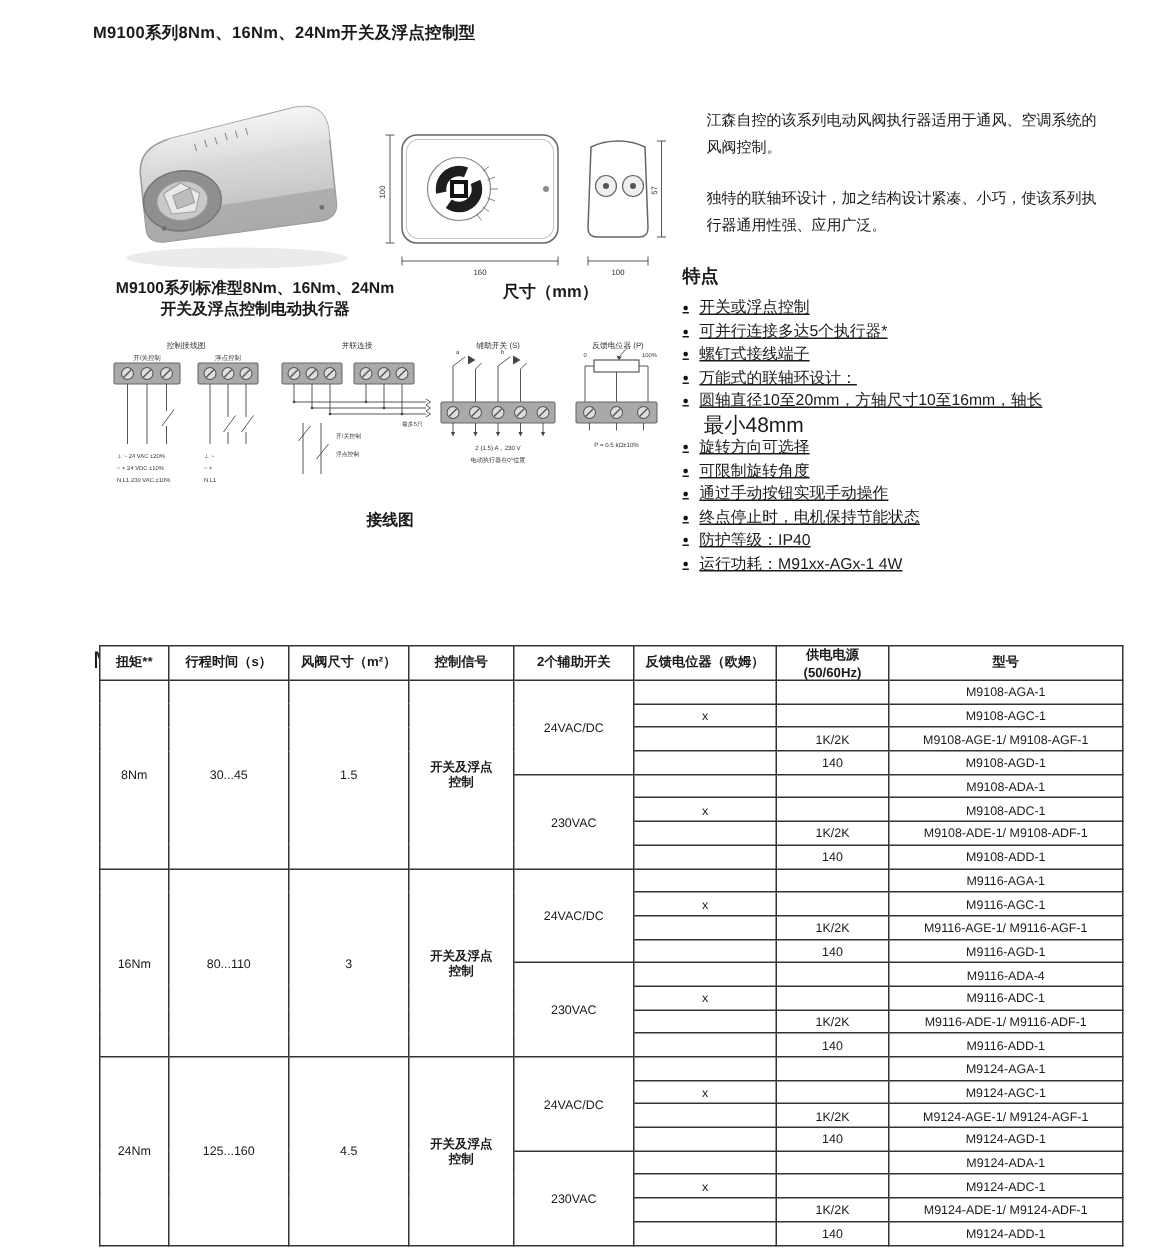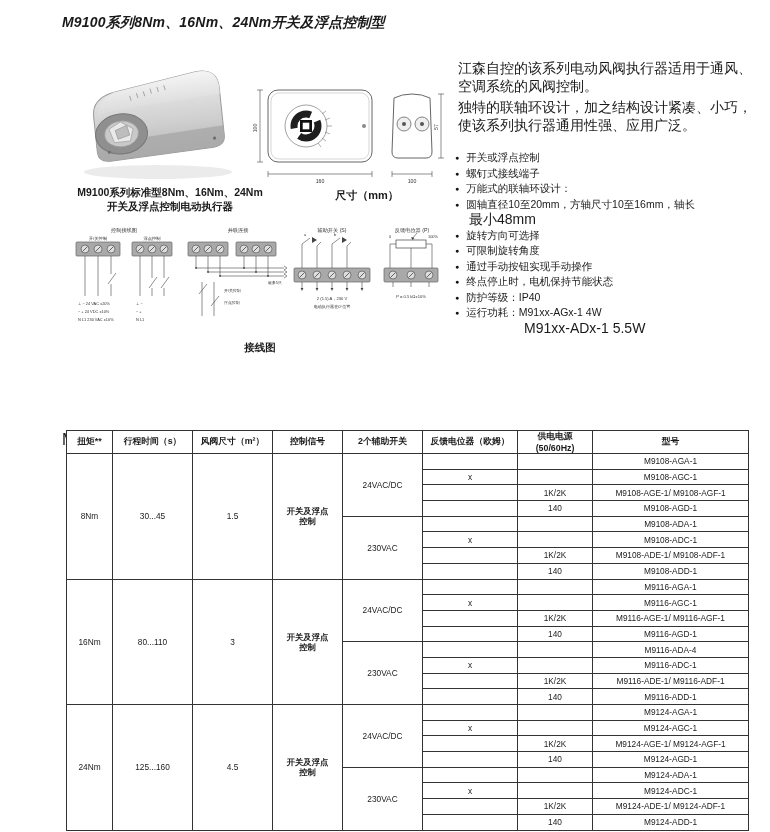--- a/index.html
+++ b/index.html
@@ -2,28 +2,28 @@
 <html><head>
 <meta charset="utf-8">
 <style>
   html,body{margin:0;padding:0;}
   body{
     width:770px;height:832px;position:relative;background:#ffffff;
     font-family:"Liberation Sans","DejaVu Sans",sans-serif;color:#1a1a1a;overflow:hidden;
   }
   .abs{position:absolute;}
   
-  .doc-title{left:62px;top:14px;font-size:14px;font-weight:bold;letter-spacing:.2px;font-style:italic;}
+  .doc-title{left:62px;top:14px;font-size:11px;font-weight:bold;letter-spacing:.2px;}
   .caption{font-weight:bold;font-size:10.5px;text-align:center;line-height:14px;}
   .sec-head{font-size:12px;font-weight:bold;margin:0 0 5px 0;}
   
   .right-col{left:455px;top:56px;width:300px;}
-  .para{font-size:14px;line-height:18px;margin:3px;}
+  .para{font-size:10px;line-height:18px;margin:16px;}
   .features-wrap{margin-top:16px;}
-  .feat{display:flex;align-items:flex-start;font-size:10.5px;line-height:15.5px;}
+  .feat{display:flex;align-items:flex-start;font-size:10.5px;line-height:15.5px;text-decoration:underline;}
   .feat .bullet{font-size:7px;line-height:15.5px;margin-right:7px;color:#111;}
   .ftext{flex:1;}
   .fcont{font-size:14px;line-height:15.5px;margin-left:14px;}
   .fcont.deep{margin-left:69px;}
   
   .table-title{left:62px;top:410px;font-size:16px;font-weight:normal;margin-top:20px;}
   table.spec{border-collapse:collapse;table-layout:fixed;width:682px;border:1.8px solid #222;background:#fff;}
   table.spec th{border:1px solid #333;font-size:8.8px;font-weight:bold;height:20px;padding:0 1px;text-align:center;}
   table.spec td{border:1px solid #333;font-size:8.3px;height:14.7px;padding:0 1px;text-align:center;vertical-align:middle;white-space:nowrap;overflow:hidden;}
   tr.sec-start>td{border-top:1.9px solid #222;}
@@ -271,27 +271,32 @@
     <text class="wc" x="339" y="74">P = 0.5 kΩ±10%</text>
   </svg>
 </div>
 
 <div class="abs caption" style="left:180px;top:340px;width:160px;font-size:10.5px;">接线图</div>
 
 <div class="abs right-col">
   <p class="para">江森自控的该系列电动风阀执行器适用于通风、空调系统的风阀控制。</p>
   <p class="para">独特的联轴环设计，加之结构设计紧凑、小巧，使该系列执行器通用性强、应用广泛。</p>
   <div class="features-wrap">
+    <div class="sec-head">特点</div>
     <div>
         <div class="feat">
           <span class="bullet">●</span>
           <span class="ftext">开关或浮点控制</span>
         </div>
         <div class="feat">
           <span class="bullet">●</span>
+          <span class="ftext">可并行连接多达5个执行器*</span>
+        </div>
+        <div class="feat">
+          <span class="bullet">●</span>
           <span class="ftext">螺钉式接线端子</span>
         </div>
         <div class="feat">
           <span class="bullet">●</span>
           <span class="ftext">万能式的联轴环设计：</span>
         </div>
         <div class="feat">
           <span class="bullet">●</span>
           <span class="ftext">圆轴直径10至20mm，方轴尺寸10至16mm，轴长</span>
         </div>
@@ -313,21 +318,20 @@
           <span class="ftext">终点停止时，电机保持节能状态</span>
         </div>
         <div class="feat">
           <span class="bullet">●</span>
           <span class="ftext">防护等级：IP40</span>
         </div>
         <div class="feat">
           <span class="bullet">●</span>
           <span class="ftext">运行功耗：M91xx-AGx-1 4W</span>
         </div>
-        <div class="fcont deep">M91xx-ADx-1 5.5W</div>
       </div>
   </div>
 </div>
 
 <div class="abs table-title">M9100系列8Nm、16Nm、24Nm开关及浮点控制电动执行器</div>
 
 <div class="abs" style="left:66px;top:430px;">
   <table class="spec">
     <colgroup>
       <col style="width:46px">

